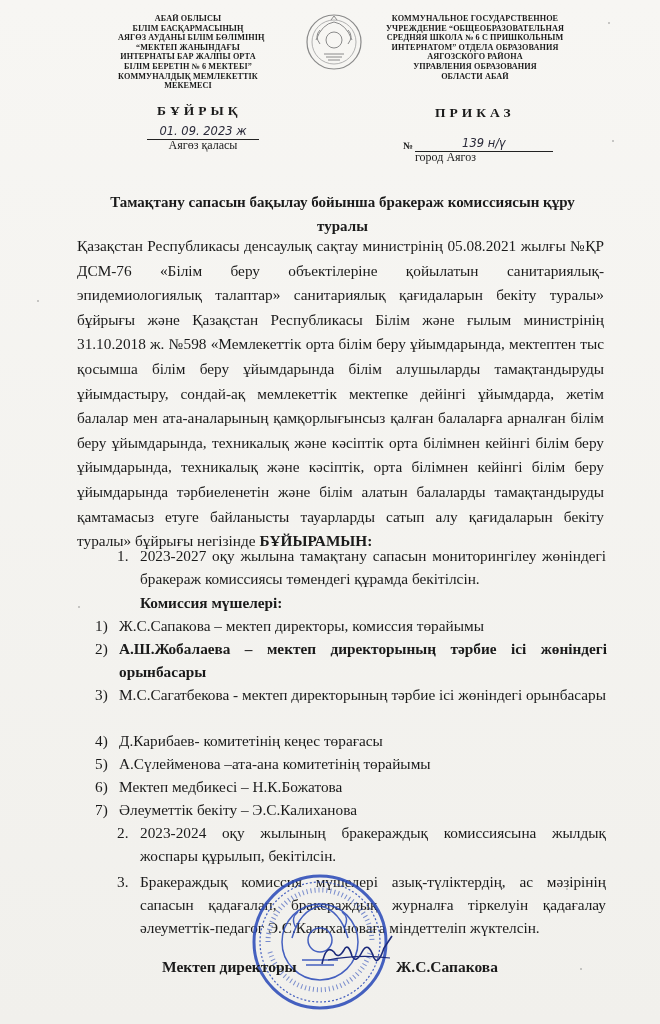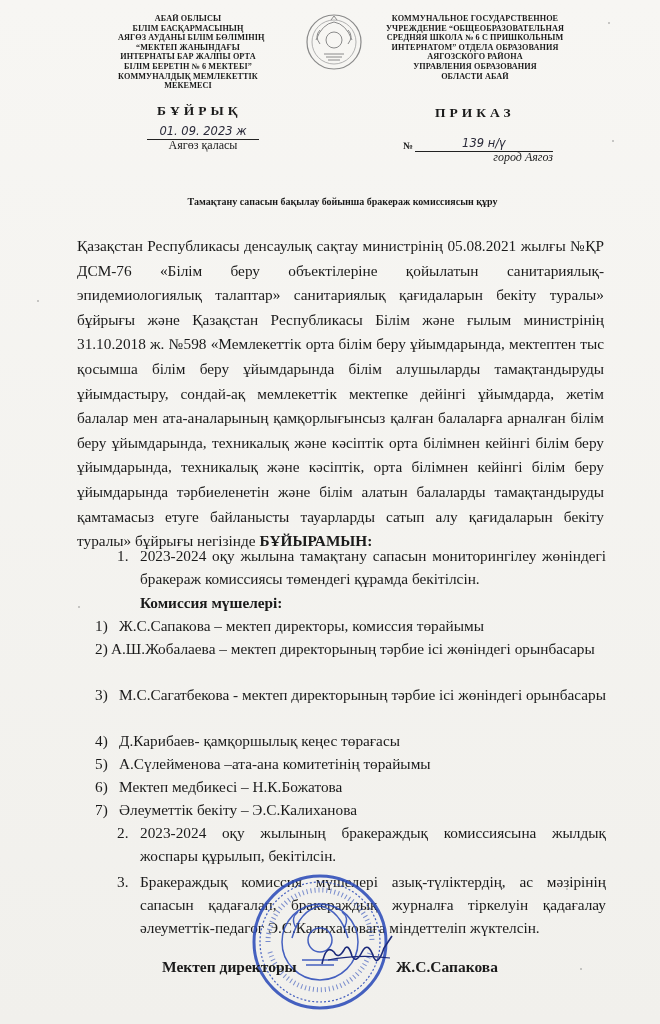--- a/index.html
+++ b/index.html
@@ -25,24 +25,24 @@
   .doc-type.ru { left: 435px; top: 105px; }
   .date-block { position: absolute; left: 147px; top: 124px; width: 112px; text-align: center; }
   .hand {
     font-family: "DejaVu Sans", sans-serif; font-style: italic; font-size: 11.5px; color: #2b2b3a;
     border-bottom: 1px solid #222; display: block; height: 15px; line-height: 15px;
   }
   .place { font-size: 12px; display: block; line-height: 8px; margin-top: 1px; }
   .num-block { position: absolute; left: 403px; top: 136px; width: 152px; }
   .num-sign { position: absolute; left: 0; top: 4px; font-size: 10px; font-weight: bold; }
   .num-val { position: absolute; left: 12px; top: 0; width: 138px; text-align: center; }
-  .num-val .place { text-align: right; font-style: italic; }
+  .num-val .place { text-align: left; }
   .title {
     position: absolute; left: 80px; top: 190px; width: 525px; text-align: center;
-    font-weight: bold; font-size: 10px; line-height: 24px;
+    font-weight: bold; font-size: 15px; line-height: 24px;
   }
   .body-text {
     position: absolute; left: 77px; top: 234px; width: 527px;
     font-size: 15.3px; line-height: 24.6px; text-align: justify; text-align-last: left;
   }
   .body-text b { font-weight: bold; }
   .item { position: absolute; font-size: 15.3px; line-height: 23px; }
   .item .n { position: absolute; left: 0; top: 0; }
   .item .t { position: absolute; text-align: justify; }
   .sig-row { position: absolute; top: 958px; font-weight: bold; font-size: 15.5px; }
@@ -96,48 +96,49 @@
   <div class="num-block">
     <span class="num-sign">№</span>
     <div class="num-val">
       <span class="hand">139 н/ү</span>
       <span class="place">город Аягоз</span>
     </div>
   </div>
 
   <div class="title">
     <div>Тамақтану сапасын бақылау бойынша бракераж комиссиясын құру</div>
+    <div>туралы</div>
   </div>
 
   <div class="body-text">
     <span>Қазақстан Республикасы денсаулық сақтау  министрінің 05.08.2021 жылғы №ҚР ДСМ-76 «Білім беру объектілеріне қойылатын санитариялық-эпидемиологиялық талаптар» санитариялық  қағидаларын бекіту туралы» бұйрығы және Қазақстан Республикасы Білім және ғылым  министрінің 31.10.2018 ж. №598 «Мемлекеттік орта  білім беру ұйымдарында, мектептен тыс қосымша  білім беру ұйымдарында  білім алушыларды  тамақтандыруды ұйымдастыру, сондай-ақ мемлекеттік мектепке дейінгі ұйымдарда, жетім балалар мен ата-аналарының қамқорлығынсыз қалған балаларға арналған білім беру ұйымдарында, техникалық және  кәсіптік орта білімнен кейінгі білім беру ұйымдарында, техникалық және кәсіптік, орта білімнен кейінгі білім беру ұйымдарында тәрбиеленетін және білім алатын балаларды тамақтандыруды қамтамасыз етуге байланысты тауарларды сатып алу қағидаларын бекіту туралы» бұйрығы негізінде </span><b>БҰЙЫРАМЫН:</b>
   </div>
 
   <div class="item" style="left:117px; top:544px; width:490px; height:46px;">
     <span class="n">1.</span>
-    <span class="t" style="left:23px; width:466px;">2023-2024 оқу жылына тамақтану сапасын мониторингілеу жөніндегі бракераж комиссиясы төмендегі құрамда бекітілсін.</span>
+    <span class="t" style="left:23px; width:466px;">2023-2027 оқу жылына тамақтану сапасын мониторингілеу жөніндегі бракераж комиссиясы төмендегі құрамда бекітілсін.</span>
   </div>
 
   <div class="item" style="left:140px; top:591px; font-weight:bold;">Комиссия мүшелері:</div>
 
   <div class="item" style="left:95px; top:614px; width:512px;">
     <span class="n">1)</span>
     <span class="t" style="left:24px; width:488px; white-space:nowrap;">Ж.С.Сапакова – мектеп директоры, комиссия төрайымы</span>
   </div>
   <div class="item" style="left:95px; top:637px; width:512px;">
     <span class="n">2)</span>
-    <span class="t" style="left:16px; width:488px; text-align-last:left;">А.Ш.Жобалаева  –  мектеп  директорының  тәрбие  ісі  жөніндегі орынбасары</span>
+    <span class="t" style="left:24px; width:488px; text-align-last:left;font-weight:bold;">А.Ш.Жобалаева  –  мектеп  директорының  тәрбие  ісі  жөніндегі орынбасары</span>
   </div>
   <div class="item" style="left:95px; top:683px; width:512px;">
     <span class="n">3)</span>
     <span class="t" style="left:24px; width:488px; text-align-last:left;">М.С.Сагатбекова  -  мектеп  директорының  тәрбие  ісі  жөніндегі орынбасары</span>
   </div>
   <div class="item" style="left:95px; top:729px; width:512px;">
     <span class="n">4)</span>
-    <span class="t" style="left:24px; white-space:nowrap;">Д.Карибаев- қамқоршылық кеңес төрағасы</span>
+    <span class="t" style="left:24px; white-space:nowrap;">Д.Карибаев- комитетінің кеңес төрағасы</span>
   </div>
   <div class="item" style="left:95px; top:752px; width:512px;">
     <span class="n">5)</span>
     <span class="t" style="left:24px; white-space:nowrap;">А.Сүлейменова –ата-ана комитетінің төрайымы</span>
   </div>
   <div class="item" style="left:95px; top:775px; width:512px;">
     <span class="n">6)</span>
     <span class="t" style="left:24px; white-space:nowrap;">Мектеп медбикесі – Н.К.Божатова</span>
   </div>
   <div class="item" style="left:95px; top:798px; width:512px;">

